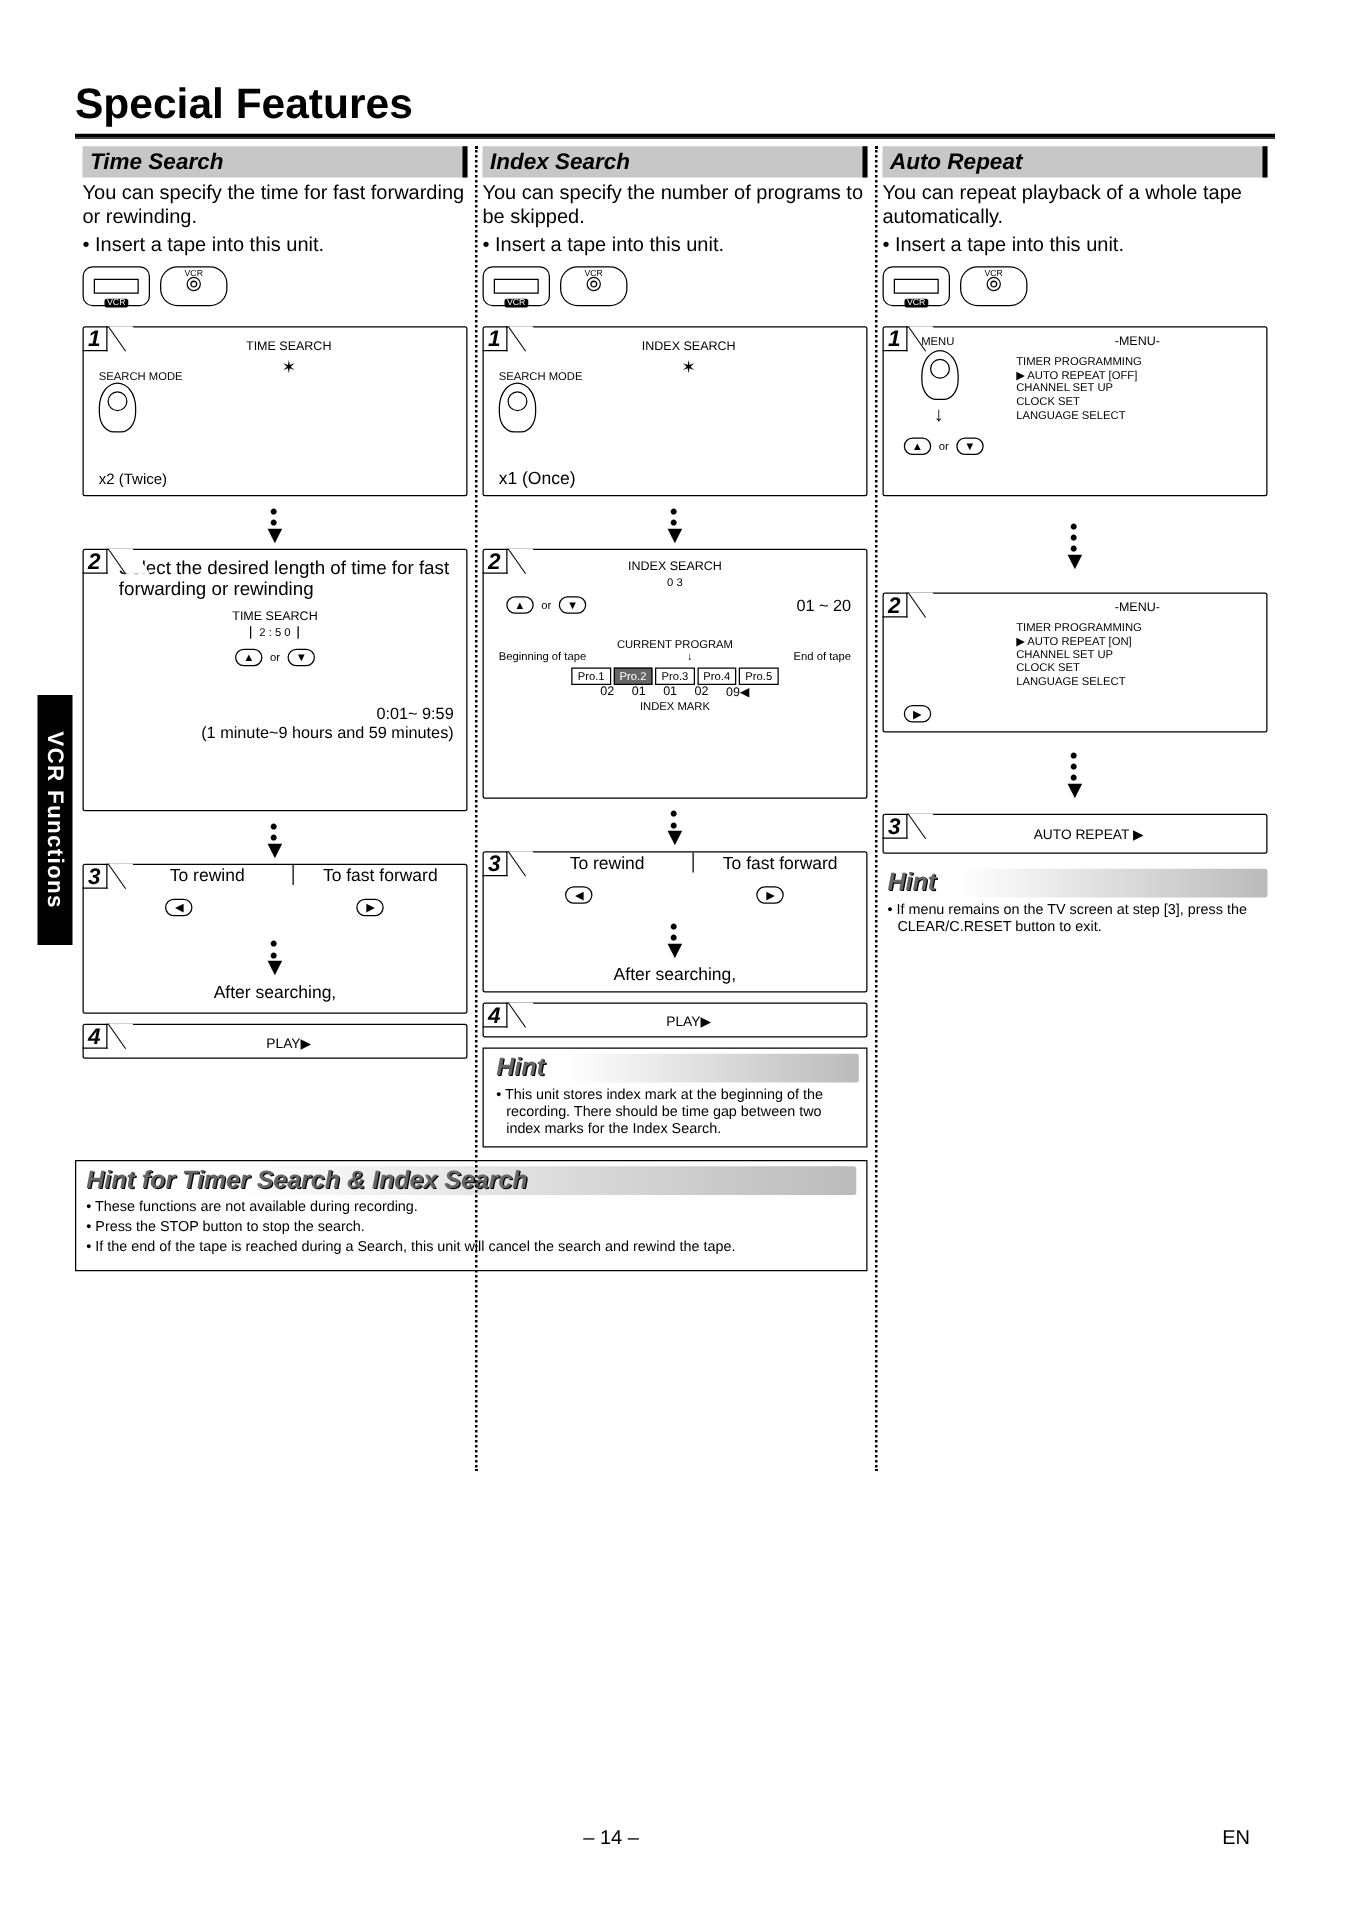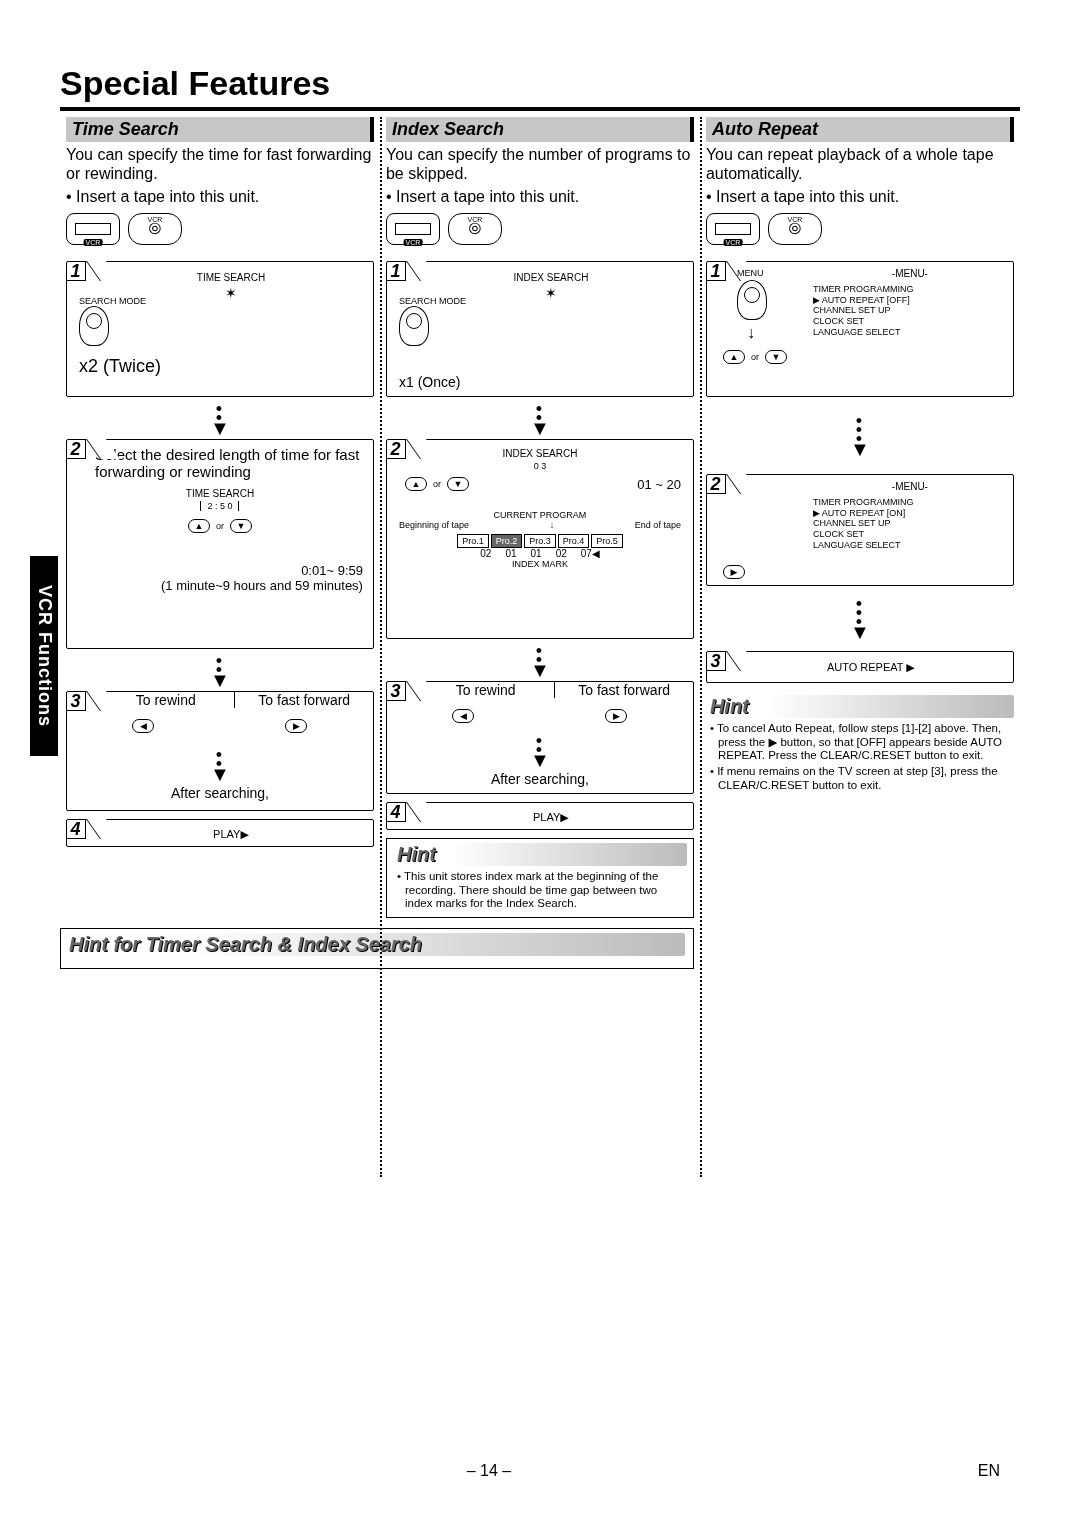--- a/index.html
+++ b/index.html
@@ -273,21 +273,21 @@
           <div class="step-num">1</div>
         <div class="step-content">
           <div class="diagram">
             <div class="small-label">TIME SEARCH</div>
             <div style="font-size:14px;">✶</div>
           </div>
           <div style="position:absolute; left:12px; top:34px;">
             <div class="micro center">SEARCH MODE</div>
             <div class="remote-btn"></div>
           </div>
-          <div style="position:absolute; left:12px; bottom:19px; font-size:18px;">x2 (Twice)</div>
+          <div style="position:absolute; left:12px; bottom:6px; font-size:12px;">x2 (Twice)</div>
         </div>
       </div>
 
       <div class="arrow-down">
           <span class="dots">•<br>•</span>
           <span class="head">▼</span>
         </div>
 
       <div class="step-box" style="min-height:210px;">
         <div class="step-diag"></div>
@@ -400,21 +400,21 @@
           <span class="pc" style="background:#666;color:#fff;">Pro.2</span>
           <span class="pc">Pro.3</span>
           <span class="pc">Pro.4</span>
           <span class="pc">Pro.5</span>
         </div>
         <div class="prog-nums">
           <span>02</span>
           <span>01</span>
           <span>01</span>
           <span>02</span>
-          <span>07◀</span>
+          <span>09◀</span>
         </div>
         <div class="micro center">INDEX MARK</div>
       </div>
 
       <div class="arrow-down">
           <span class="dots">•<br>•</span>
           <span class="head">▼</span>
         </div>
 
       <div class="step-box" style="min-height:110px; padding:0;">
@@ -514,30 +514,34 @@
 
       <div class="step-box" style="height:32px;">
         <div class="step-diag"></div>
           <div class="step-num">3</div>
         <div class="step-content center" style="font-size:11px; margin-top:3px;">AUTO REPEAT ▶</div>
       </div>
 
       <div class="hintbox" style="border:none; padding:4px 0;">
         <div class="hint-header">Hint</div>
         <ul class="hint-body">
-          <li>To cancel Auto Repeat, follow steps [1]-[2] above. Then, press the ▶ button, so that [OFF] appears beside AUTO REPEAT.  Press the CLEAR/C.RESET button to exit.</li>
           <li>If menu remains on the TV screen at step [3], press the CLEAR/C.RESET button to exit.</li>
         </ul>
       </div>
     </div>
 
   </div>
 
   <div class="hint-full">
     <div class="hint-header">Hint for Timer Search &amp; Index Search</div>
+    <ul class="hint-body">
+      <li>These functions are not available during recording.</li>
+      <li>Press the STOP button to stop the search.</li>
+      <li>If the end of the tape is reached during a Search, this unit will cancel the search and rewind the tape.</li>
+    </ul>
   </div>
 
 </div>
 
 <div class="footer">
   <span></span>
   <span class="pn">– 14 –</span>
   <span>EN</span>
 </div>
 

